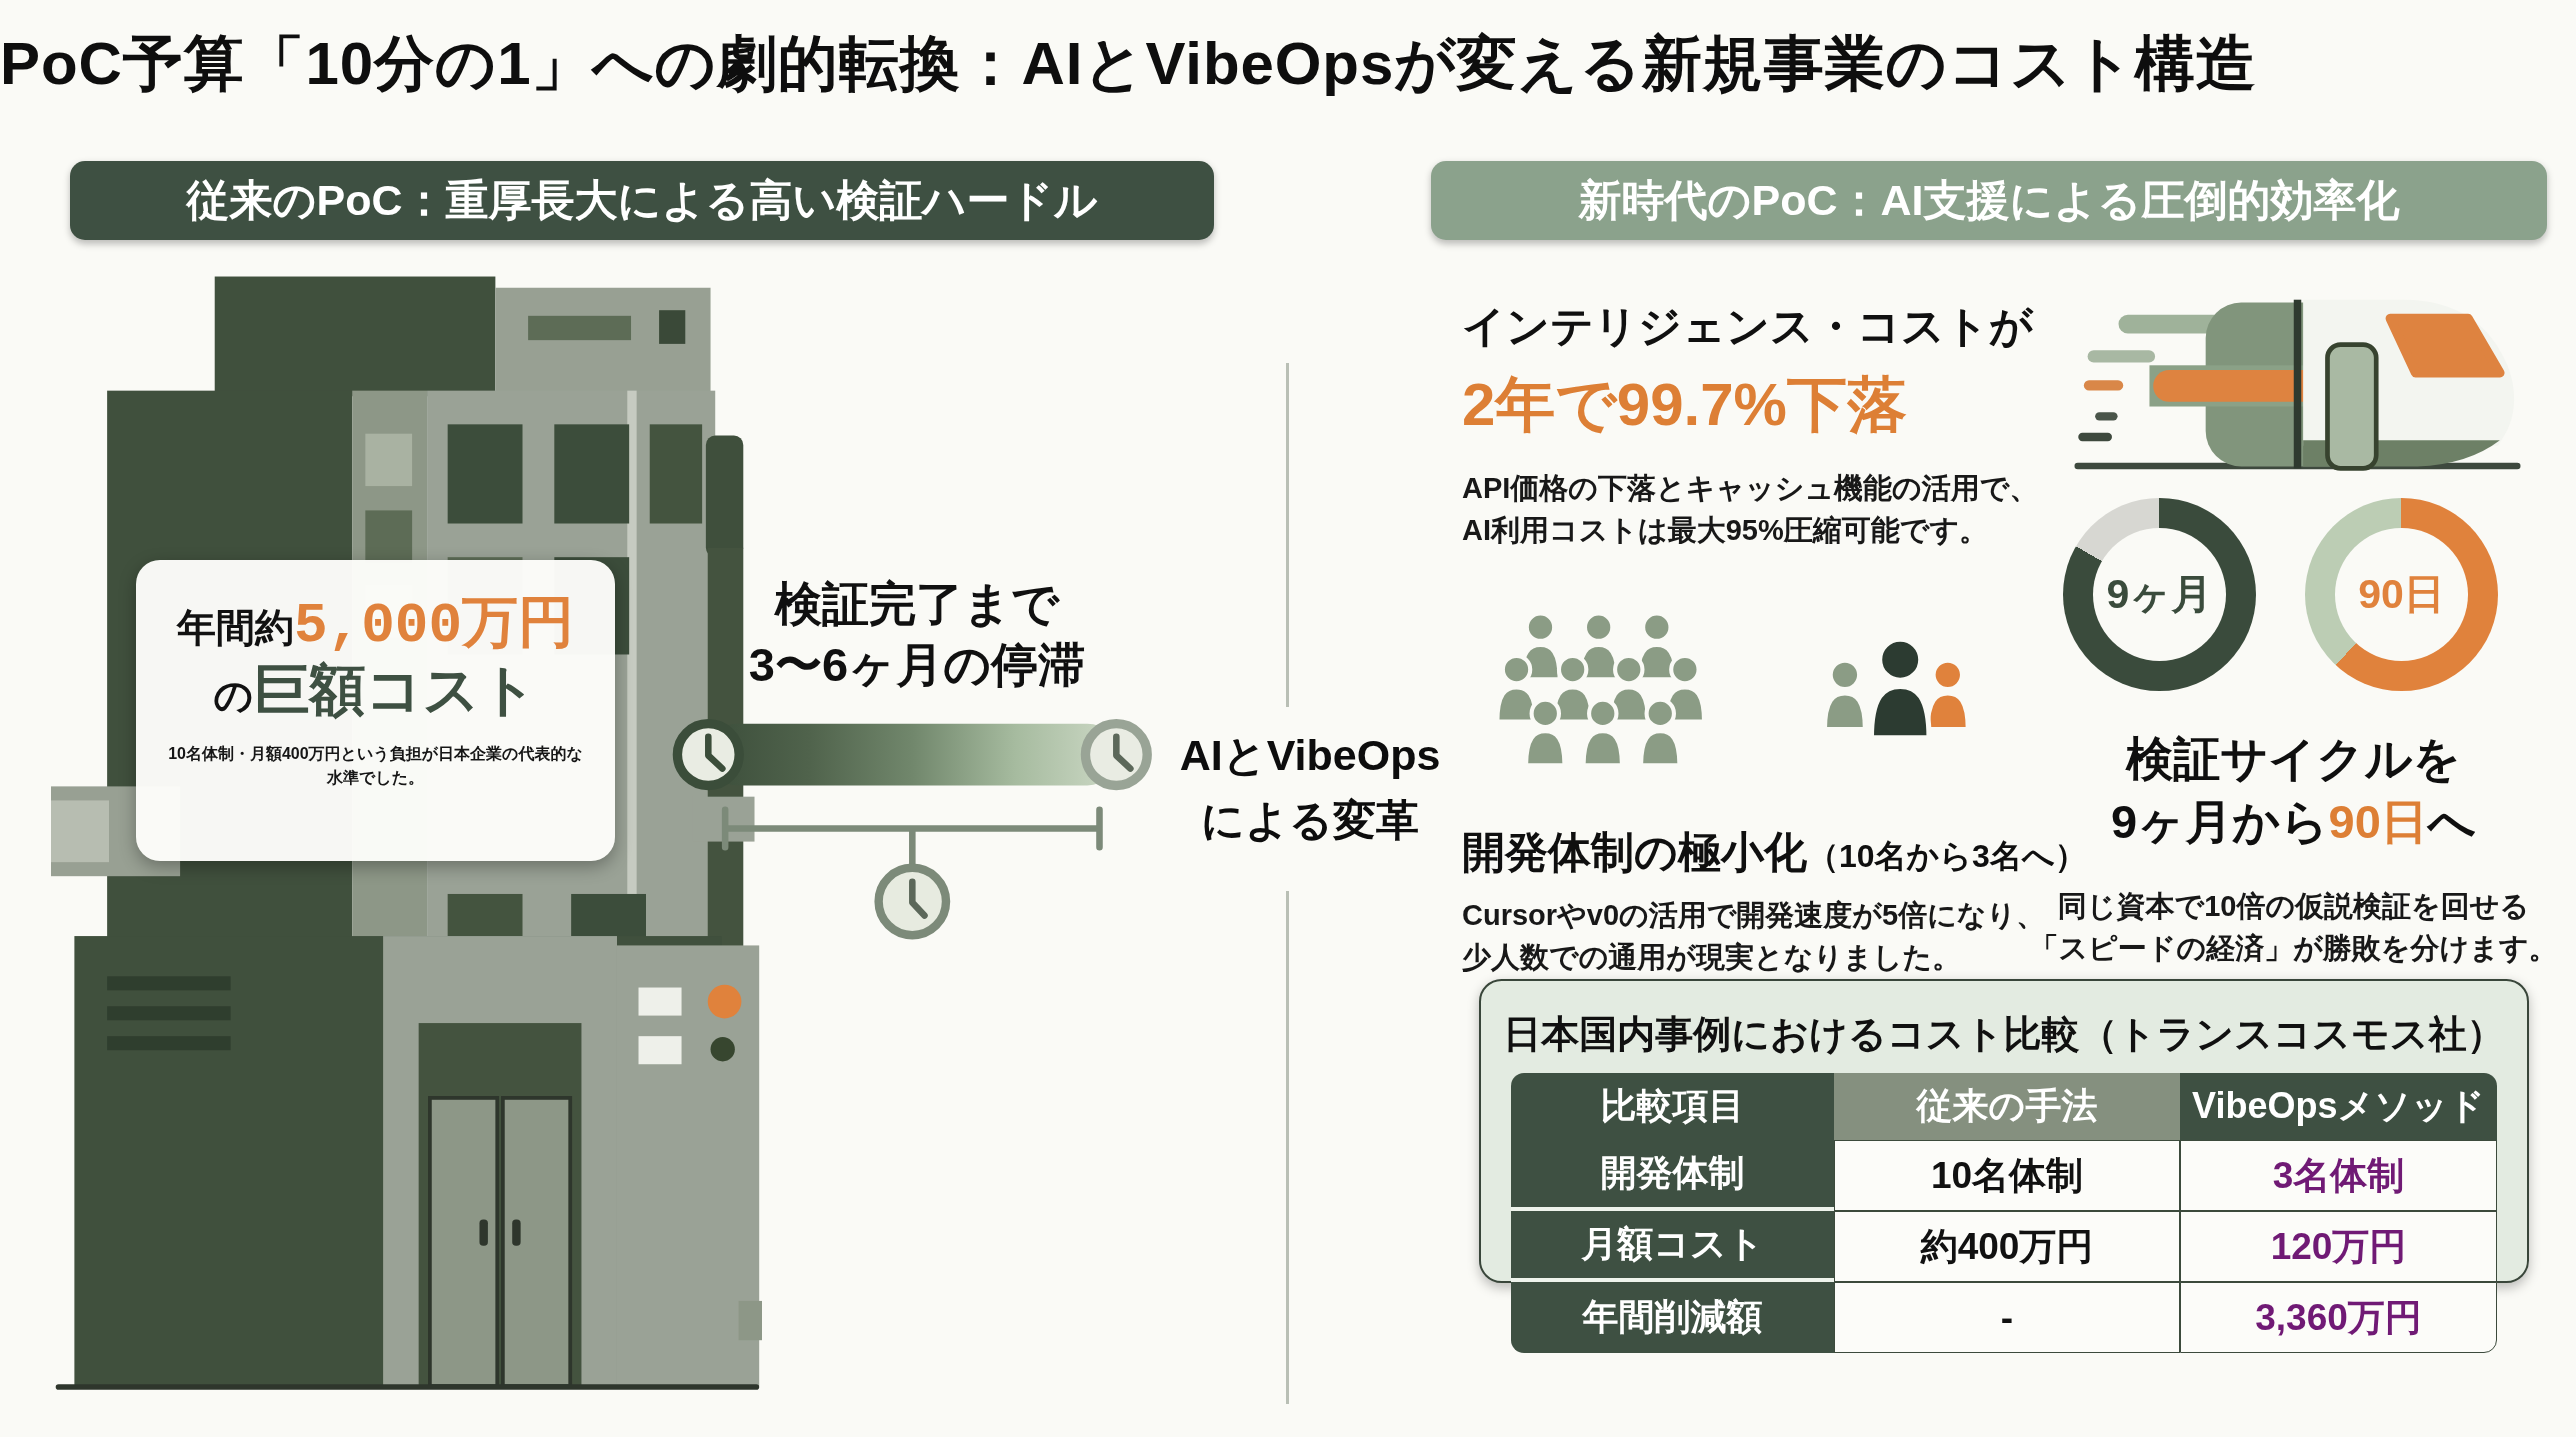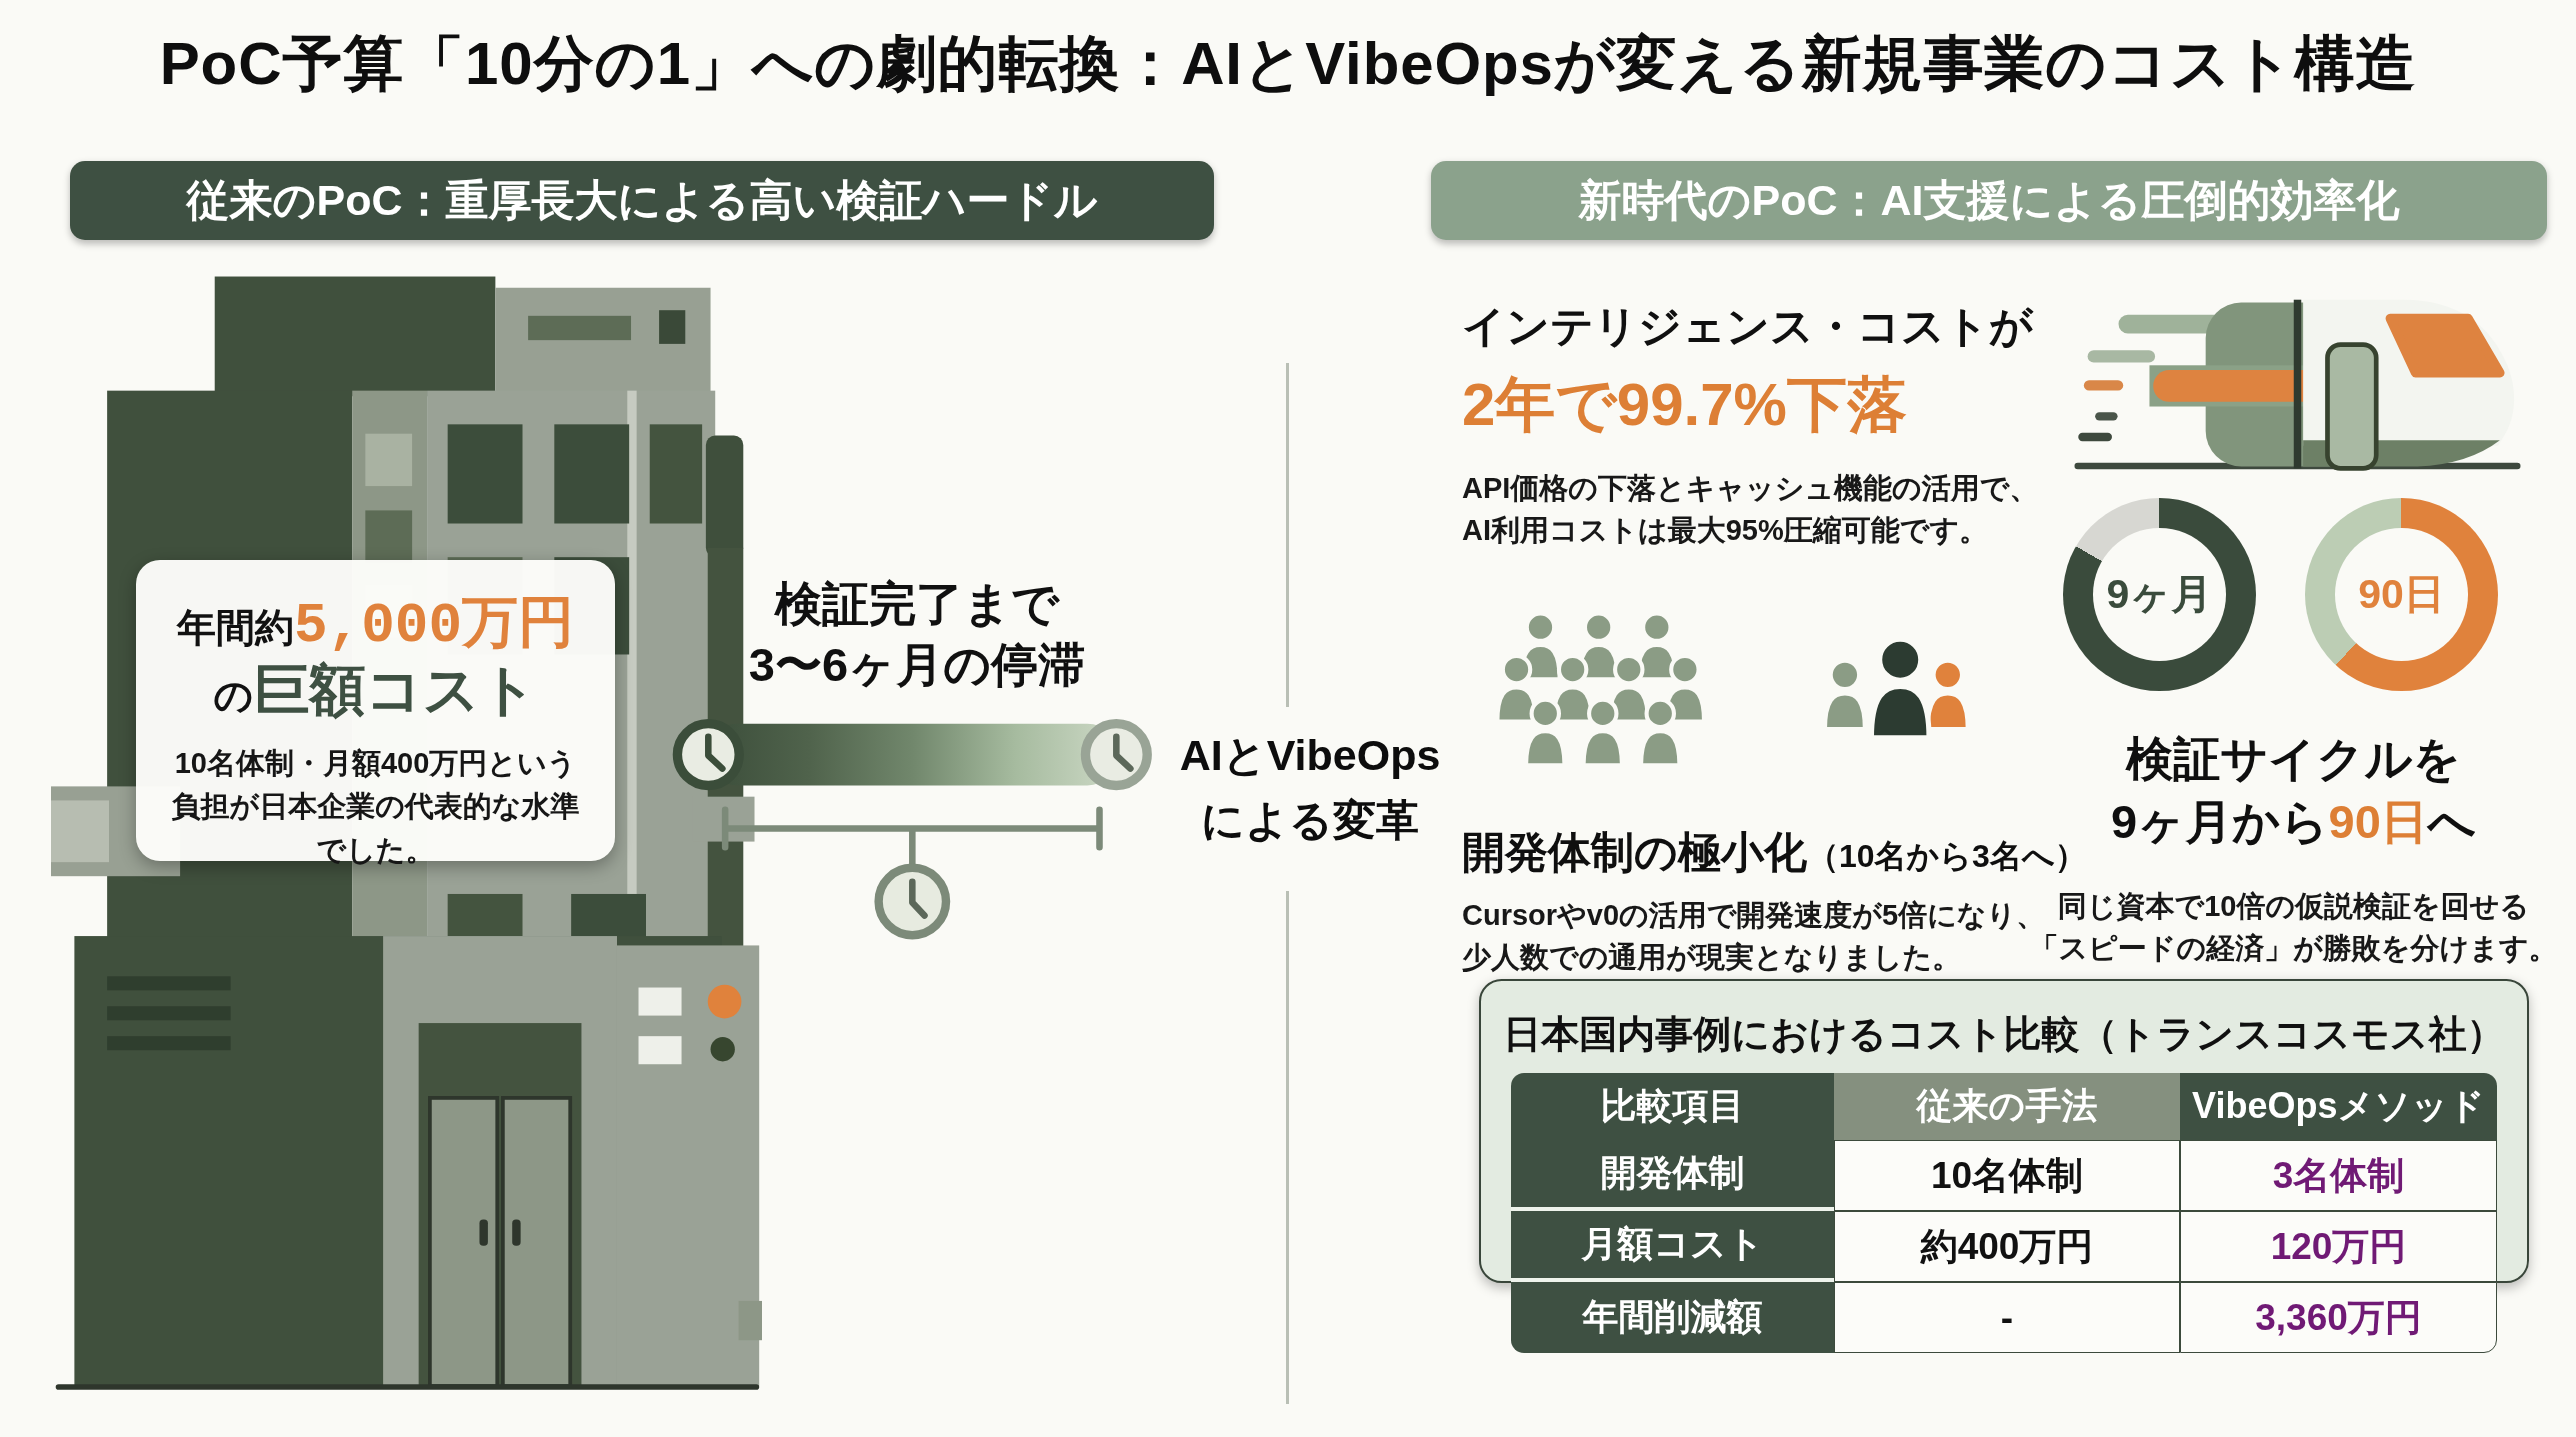--- a/index.html
+++ b/index.html
@@ -3,35 +3,35 @@
 <meta charset="utf-8">
 <style>
   html,body{margin:0;padding:0;background:#fafaf6;}
   #root{
     position:relative;width:2576px;height:1438px;overflow:hidden;
     background:#fafaf6;color:#151515;
     font-family:"Liberation Sans","DejaVu Sans",sans-serif;
   }
   .abs{position:absolute;}
   
-  .main-title{left:0;right:0;top:24px;text-align:center;font-size:60px;font-weight:bold;color:#0e0e0e;letter-spacing:0.9px;}
+  .main-title{left:0;right:0;top:24px;text-align:left;font-size:60px;font-weight:bold;color:#0e0e0e;letter-spacing:0.9px;}
   
   .banner{display:flex;align-items:center;justify-content:center;border-radius:15px;
           color:#fff;font-size:43px;font-weight:bold;box-shadow:0 3.7px 7.5px rgba(0,0,0,.25);}
   .banner-left{left:70px;top:161px;width:1144px;height:79px;background:#3e5042;}
   .banner-right{left:1431px;top:161px;width:1116px;height:79px;background:#8ba28c;}
   
   .building-svg{left:51px;top:276px;width:711px;height:1119px;}
   .cost-card{left:136px;top:560px;width:479px;height:301px;background:rgba(253,253,250,.97);
              border-radius:24px;box-shadow:0 5.6px 17px rgba(0,0,0,.30);text-align:center;padding-top:34px;box-sizing:border-box;}
   .cost-line{font-weight:bold;line-height:1.15;}
   .cost-small{font-size:39px;color:#111;}
   .cost-big-orange{font-size:56px;color:#e0823c;font-family:Liberation Mono, monospace;}
   .cost-big-green{font-size:56px;color:#3e5042;}
-  .cost-desc{margin-top:19px;padding:0 30px;font-size:29px;font-weight:bold;color:#161616;line-height:1.5;}
+  .cost-desc{margin-top:19px;padding:0 30px;font-size:16px;font-weight:bold;color:#161616;line-height:1.5;}
   
   .vh-title{left:711px;top:573px;width:412px;text-align:center;font-size:47px;font-weight:bold;line-height:1.3;color:#101010;}
   .timeline-svg{left:669px;top:716px;width:496px;height:225px;}
   .timeline-note{left:697px;top:953px;width:473px;font-size:29px;font-weight:bold;color:#141414;line-height:1.42;}
   
   .transform-label{left:1165px;top:723px;width:290px;text-align:center;font-size:43px;font-weight:bold;line-height:1.5;color:#0d0d0d;}
   .divider{width:2.8px;background:#b9bfb5;left:1286px;}
   .divider-top{top:363px;height:344px;}
   .divider-bottom{top:891px;height:513px;}
   

